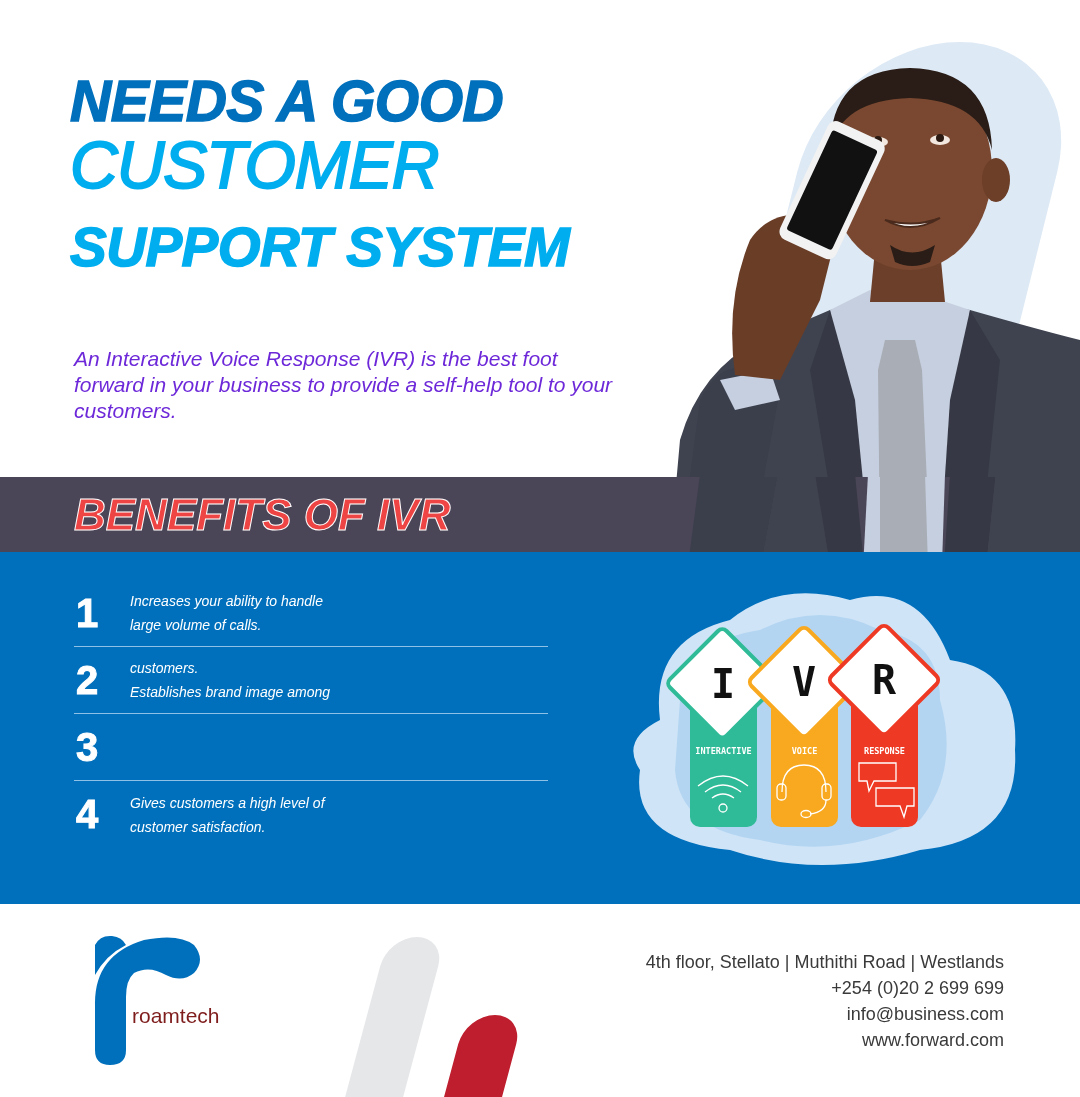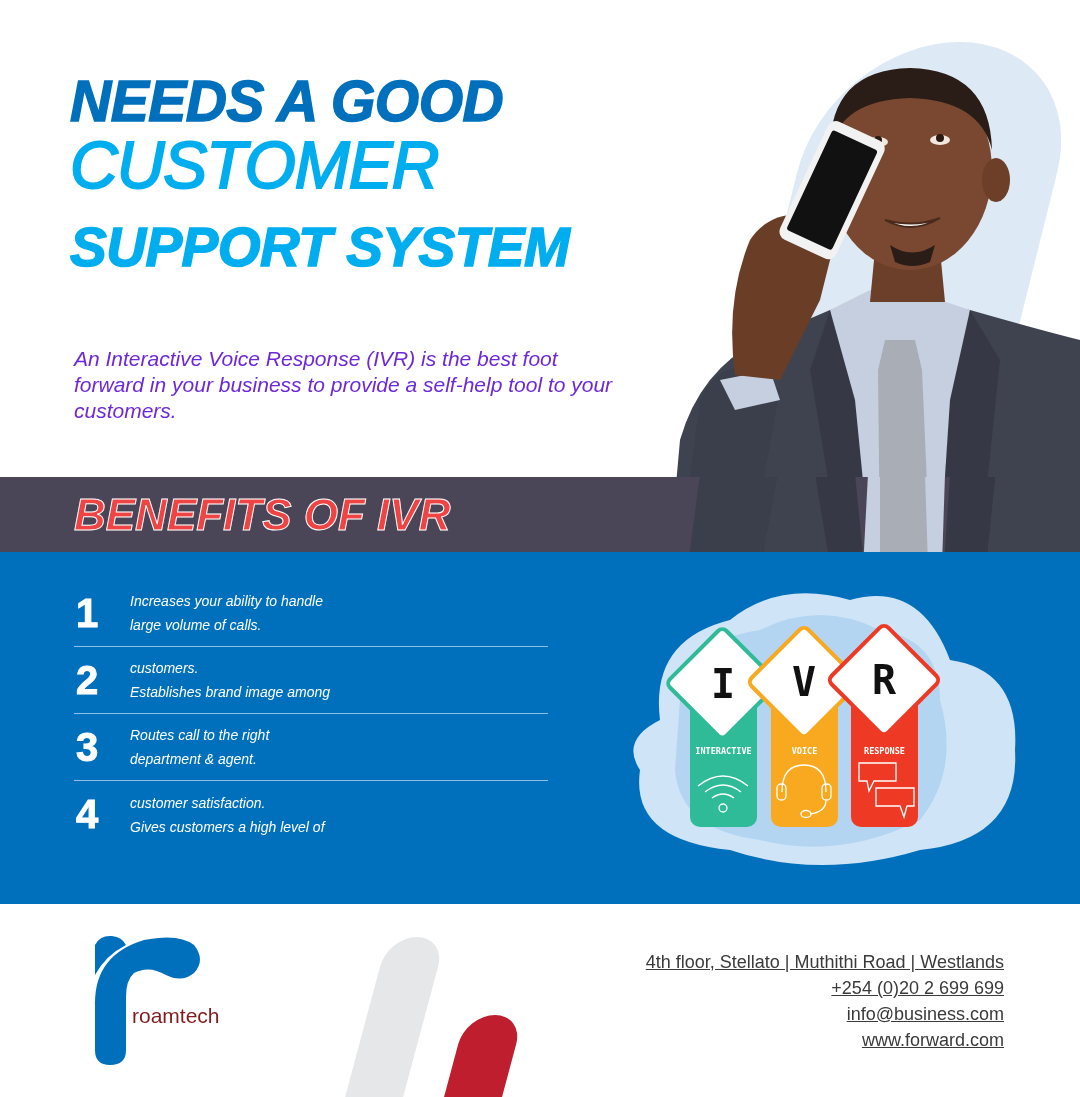--- a/index.html
+++ b/index.html
@@ -32,21 +32,21 @@
   .benefit-text { font-size: 14px; line-height: 24px; font-style: italic; color: #ffffff; }
 
   .ivr-art { position: absolute; left: 620px; top: 580px; width: 420px; height: 290px; }
 
   .footer { position: absolute; left: 0; top: 904px; width: 1080px; height: 193px; background: #ffffff; }
   .logo { position: absolute; left: 94px; top: 935px; width: 150px; height: 130px; }
   .logo-text { position: absolute; left: 132px; top: 1004px; font-size: 21px; color: #7f1d1d; letter-spacing: 0px; }
   .slash-grey { position: absolute; left: 388px; top: 937px; width: 58px; height: 170px; background: #e6e7e9; border-radius: 29px 29px 0 0; transform: skewX(-15deg); transform-origin: top left; }
   .slash-red { position: absolute; left: 466px; top: 1015px; width: 58px; height: 100px; background: #be1e2d; border-radius: 29px 29px 0 0; transform: skewX(-15deg); transform-origin: top left; }
 
-  .contact { position: absolute; right: 76px; top: 949px; text-align: right; font-size: 18px; line-height: 26px; color: #3a3a3a; text-decoration: underline; }
+  .contact { position: absolute; right: 76px; top: 949px; text-align: right; font-size: 18px; line-height: 26px; color: #3a3a3a; }
   .contact div { white-space: nowrap; }
 </style>
 </head>
 <body>
 
 <div class="hero">
   <div class="hero-arch"></div>
 </div>
 
 <svg class="person" viewBox="0 0 440 512" xmlns="http://www.w3.org/2000/svg">
@@ -119,30 +119,26 @@
   </div>
   <div class="benefit">
     <div class="benefit-num">2</div>
     <div class="benefit-text">
       <div>customers.</div>
       <div>Establishes brand image among</div>
     </div>
   </div>
   <div class="benefit">
     <div class="benefit-num">3</div>
-    <div class="benefit-text">
-      <div>Routes call to the right</div>
-      <div>department &amp; agent.</div>
-    </div>
   </div>
   <div class="benefit">
     <div class="benefit-num">4</div>
     <div class="benefit-text">
+      <div>Gives customers a high level of</div>
       <div>customer satisfaction.</div>
-      <div>Gives customers a high level of</div>
     </div>
   </div>
 </div>
 
 <svg class="ivr-art" viewBox="0 0 420 290" xmlns="http://www.w3.org/2000/svg">
 
   <path d="M40 140 Q30 60 110 40 Q160 0 230 20 Q300 0 330 80 Q400 90 395 170 Q400 260 300 270 Q200 300 110 270 Q10 260 20 190 Q0 160 40 140 Z" fill="#cfe4f7"></path>
   <path d="M60 120 Q70 60 140 50 Q200 20 260 50 Q320 60 320 120 Q340 190 300 240 Q220 280 140 260 Q60 250 55 190 Z" fill="#b3d5f1"></path>
 
   <g>

